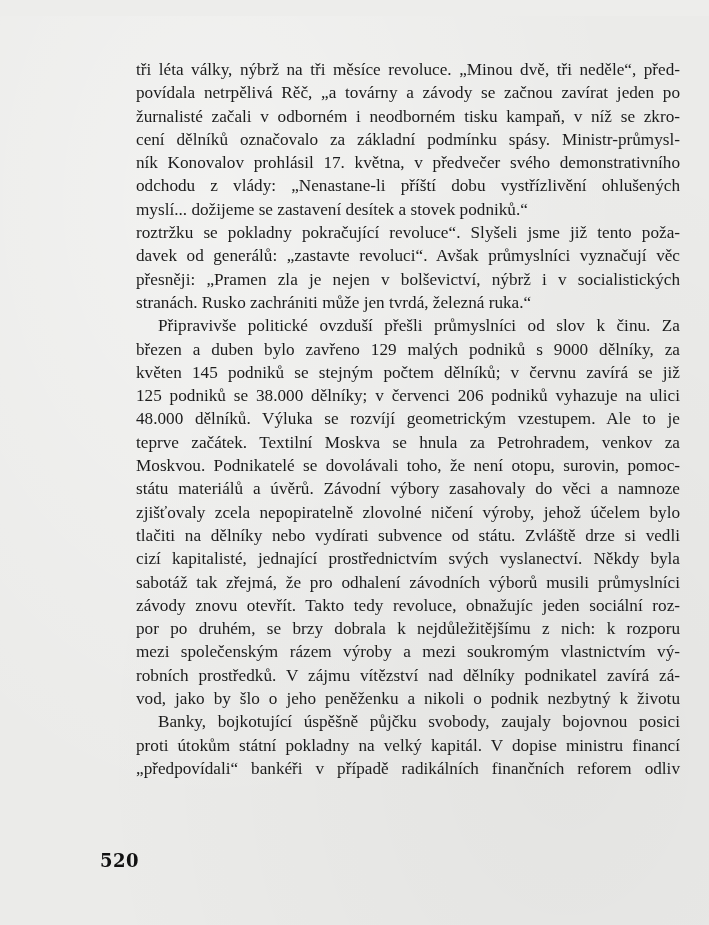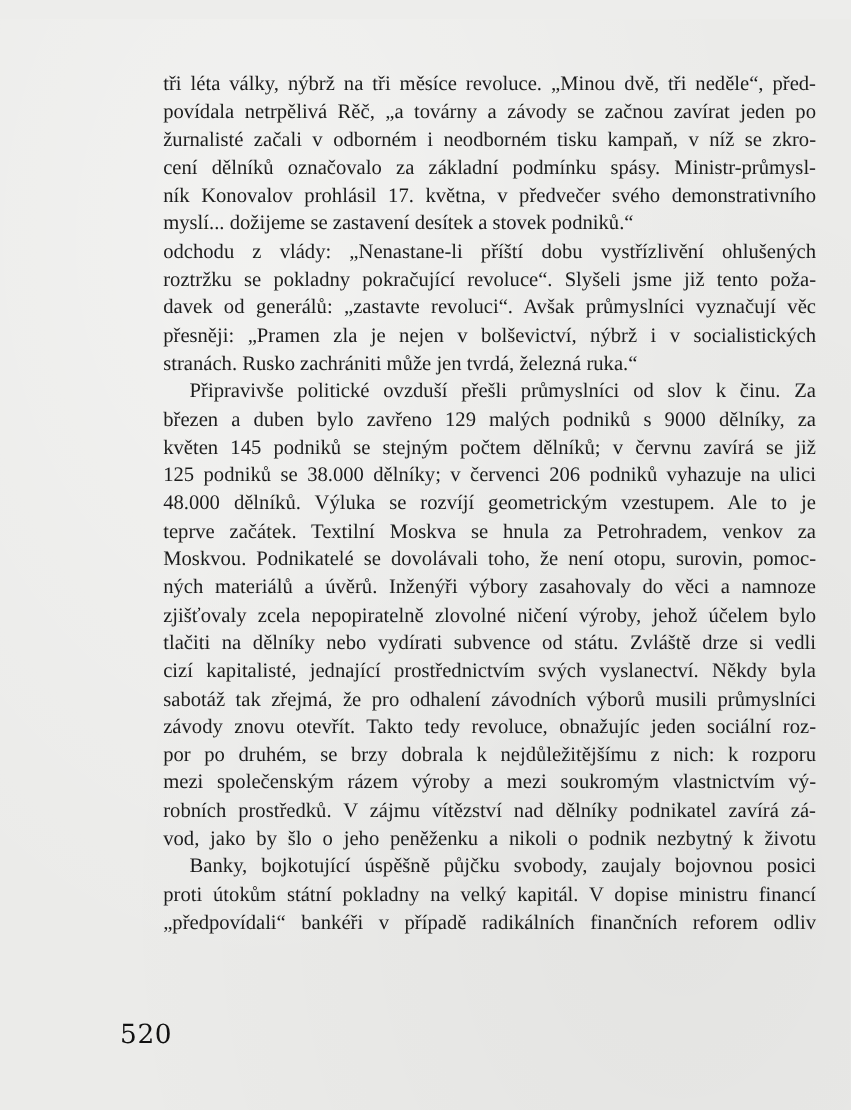--- a/index.html
+++ b/index.html
@@ -48,58 +48,58 @@
       padding-left: 22px;
     }
     .line.last {
       text-align-last: left;
     }
     .page-number {
       position: absolute;
       left: 100px;
       top: 834px;
       font-family: "DejaVu Serif", "Liberation Serif", serif;
-      font-weight: normal;
-      font-size: 22px;
+      font-weight: bold;
+      font-size: 18px;
       letter-spacing: 0.5px;
       color: #111;
     }
   </style>
 </head>
 <body>
 
 <div class="page">
   <div class="text-block">
 
     <div class="paragraph">
       <span class="line">tři léta války, nýbrž na tři měsíce revoluce. „Minou dvě, tři neděle“, před-</span>
       <span class="line">povídala netrpělivá Rěč, „a továrny a závody se začnou zavírat jeden po</span>
       <span class="line">žurnalisté začali v odborném i neodborném tisku kampaň, v níž se zkro-</span>
       <span class="line">cení dělníků označovalo za základní podmínku spásy. Ministr-průmysl-</span>
       <span class="line">ník Konovalov prohlásil 17. května, v předvečer svého demonstrativního</span>
+      <span class="line">odchodu z vlády: „Nenastane-li příští dobu vystřízlivění ohlušených</span>
       <span class="line last">myslí... dožijeme se zastavení desítek a stovek podniků.“</span>
-      <span class="line">odchodu z vlády: „Nenastane-li příští dobu vystřízlivění ohlušených</span>
     </div>
 
     <div class="paragraph">
       <span class="line">roztržku se pokladny pokračující revoluce“. Slyšeli jsme již tento poža-</span>
       <span class="line">davek od generálů: „zastavte revoluci“. Avšak průmyslníci vyznačují věc</span>
       <span class="line">přesněji: „Pramen zla je nejen v bolševictví, nýbrž i v socialistických</span>
       <span class="line last">stranách. Rusko zachrániti může jen tvrdá, železná ruka.“</span>
     </div>
 
     <div class="paragraph">
       <span class="line indent">Připravivše politické ovzduší přešli průmyslníci od slov k činu. Za</span>
       <span class="line">březen a duben bylo zavřeno 129 malých podniků s 9000 dělníky, za</span>
       <span class="line">květen 145 podniků se stejným počtem dělníků; v červnu zavírá se již</span>
       <span class="line">125 podniků se 38.000 dělníky; v červenci 206 podniků vyhazuje na ulici</span>
       <span class="line">48.000 dělníků. Výluka se rozvíjí geometrickým vzestupem. Ale to je</span>
       <span class="line">teprve začátek. Textilní Moskva se hnula za Petrohradem, venkov za</span>
       <span class="line">Moskvou. Podnikatelé se dovolávali toho, že není otopu, surovin, pomoc-</span>
-      <span class="line">ných materiálů a úvěrů. Inženýři výbory zasahovaly do věci a namnoze</span>
+      <span class="line">státu materiálů a úvěrů. Závodní výbory zasahovaly do věci a namnoze</span>
       <span class="line">zjišťovaly zcela nepopiratelně zlovolné ničení výroby, jehož účelem bylo</span>
       <span class="line">tlačiti na dělníky nebo vydírati subvence od státu. Zvláště drze si vedli</span>
       <span class="line">cizí kapitalisté, jednající prostřednictvím svých vyslanectví. Někdy byla</span>
       <span class="line">sabotáž tak zřejmá, že pro odhalení závodních výborů musili průmyslníci</span>
       <span class="line">závody znovu otevřít. Takto tedy revoluce, obnažujíc jeden sociální roz-</span>
       <span class="line">por po druhém, se brzy dobrala k nejdůležitějšímu z nich: k rozporu</span>
       <span class="line">mezi společenským rázem výroby a mezi soukromým vlastnictvím vý-</span>
       <span class="line">robních prostředků. V zájmu vítězství nad dělníky podnikatel zavírá zá-</span>
       <span class="line">vod, jako by šlo o jeho peněženku a nikoli o podnik nezbytný k životu</span>
     </div>

